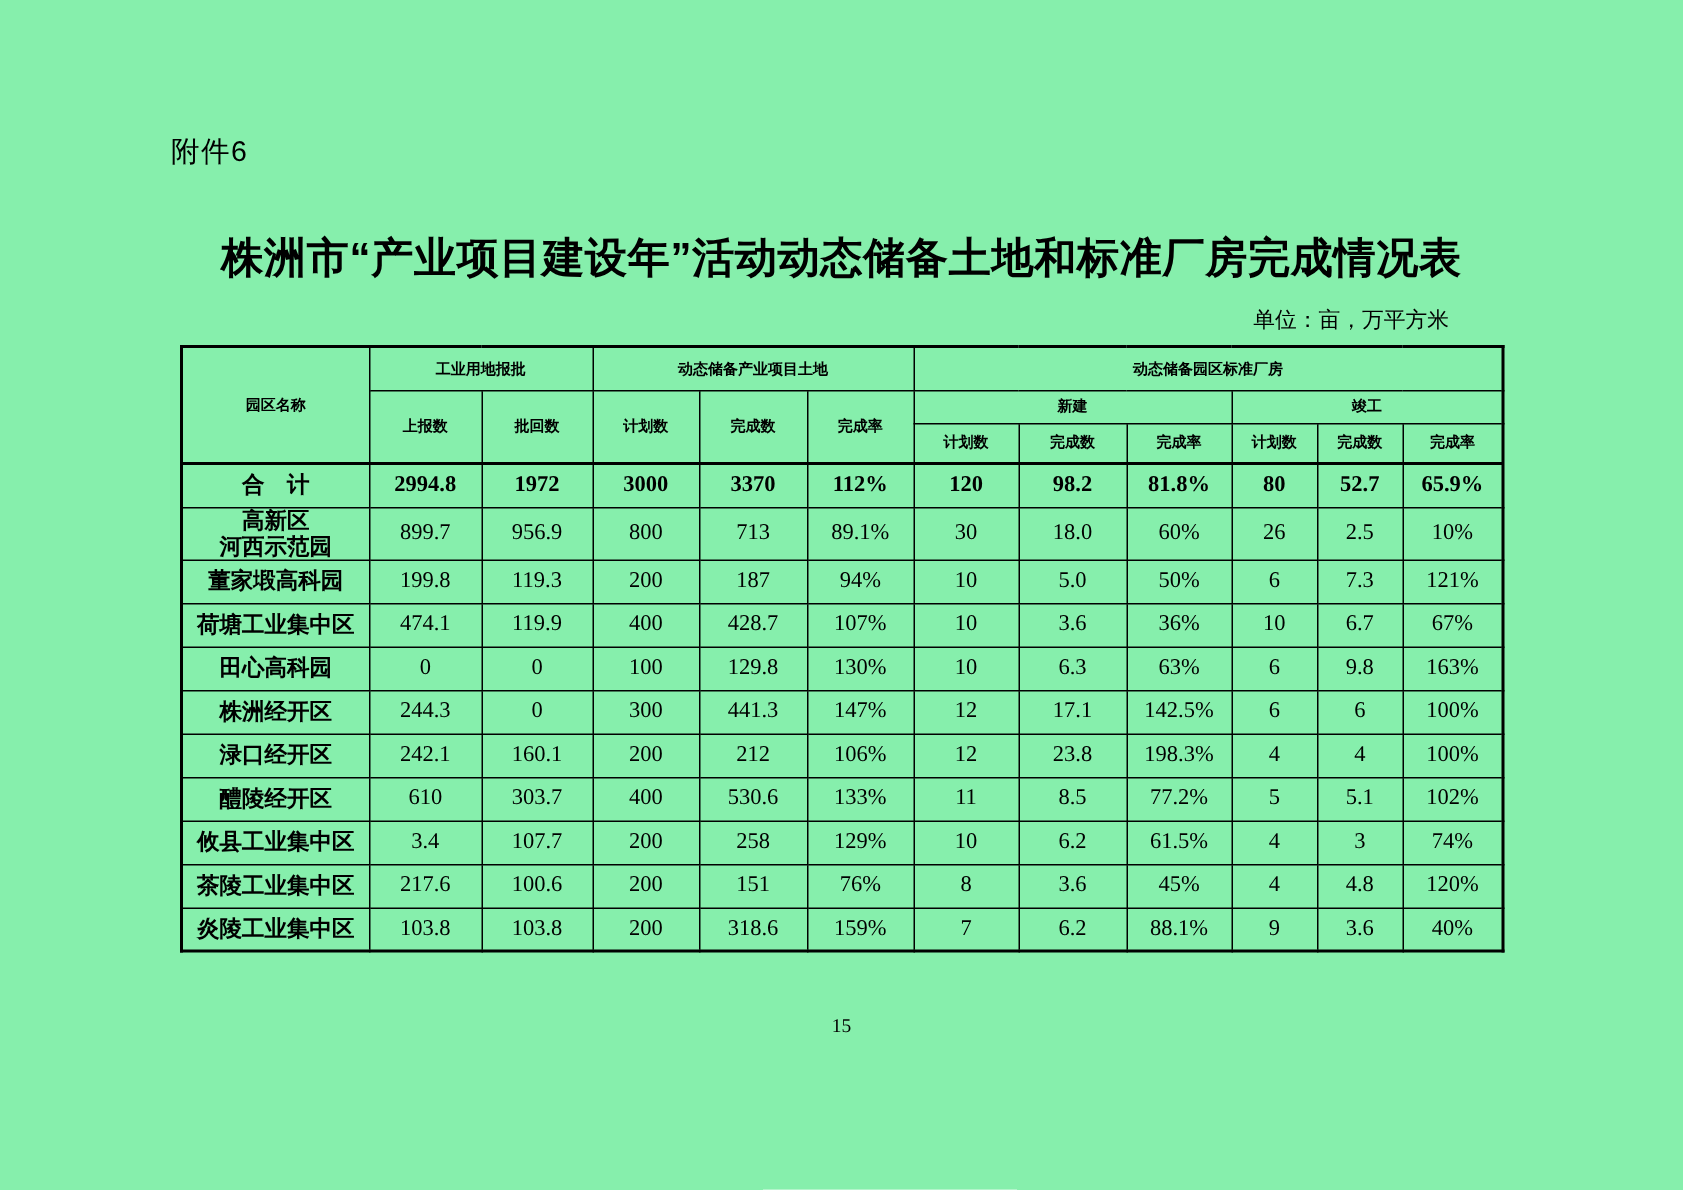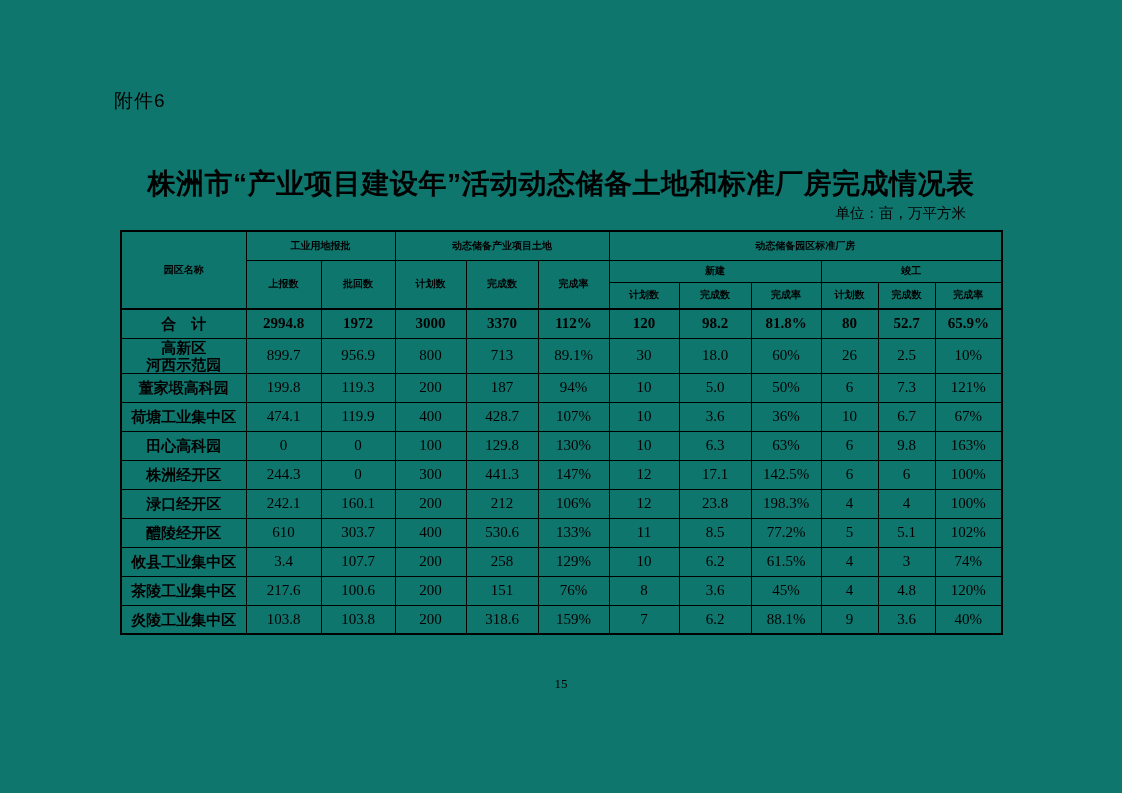--- a/index.html
+++ b/index.html
@@ -4,32 +4,32 @@
 <style>
   * { margin: 0; padding: 0; box-sizing: border-box; }
   html, body { background: #ffffff; }
   body {
     width: 1122px; height: 793px;
     font-family: "Liberation Serif", serif;
     color: #000;
     position: relative;
     overflow: hidden;
   }
-  .page { position: absolute; inset: 0; background: #0f766e; padding-left: 48px; }
+  .page { position: absolute; inset: 0; background: #86efac; padding-left: 48px; }
 
   .attachment-label {
     position: absolute; left: 114px; top: 88px;
     font-family: "Liberation Sans", sans-serif;
     font-size: 19px; letter-spacing: 1px;
   }
   .doc-title {
     position: absolute; left: 0; top: 153px; width: 100%;
     text-align: center;
     font-family: "Liberation Sans", sans-serif;
-    font-weight: bold; font-size: 28px; letter-spacing: 0.5px; margin-top: 12px;
+    font-weight: bold; font-size: 28px; letter-spacing: 0.5px;
   }
   .unit-note {
     position: absolute; top: 204px; right: 156px;
     font-size: 14.5px;
   }
 
   table.main-table {
     position: absolute; left: 120px; top: 230px;
     border-collapse: collapse; table-layout: fixed;
     width: 881px;

